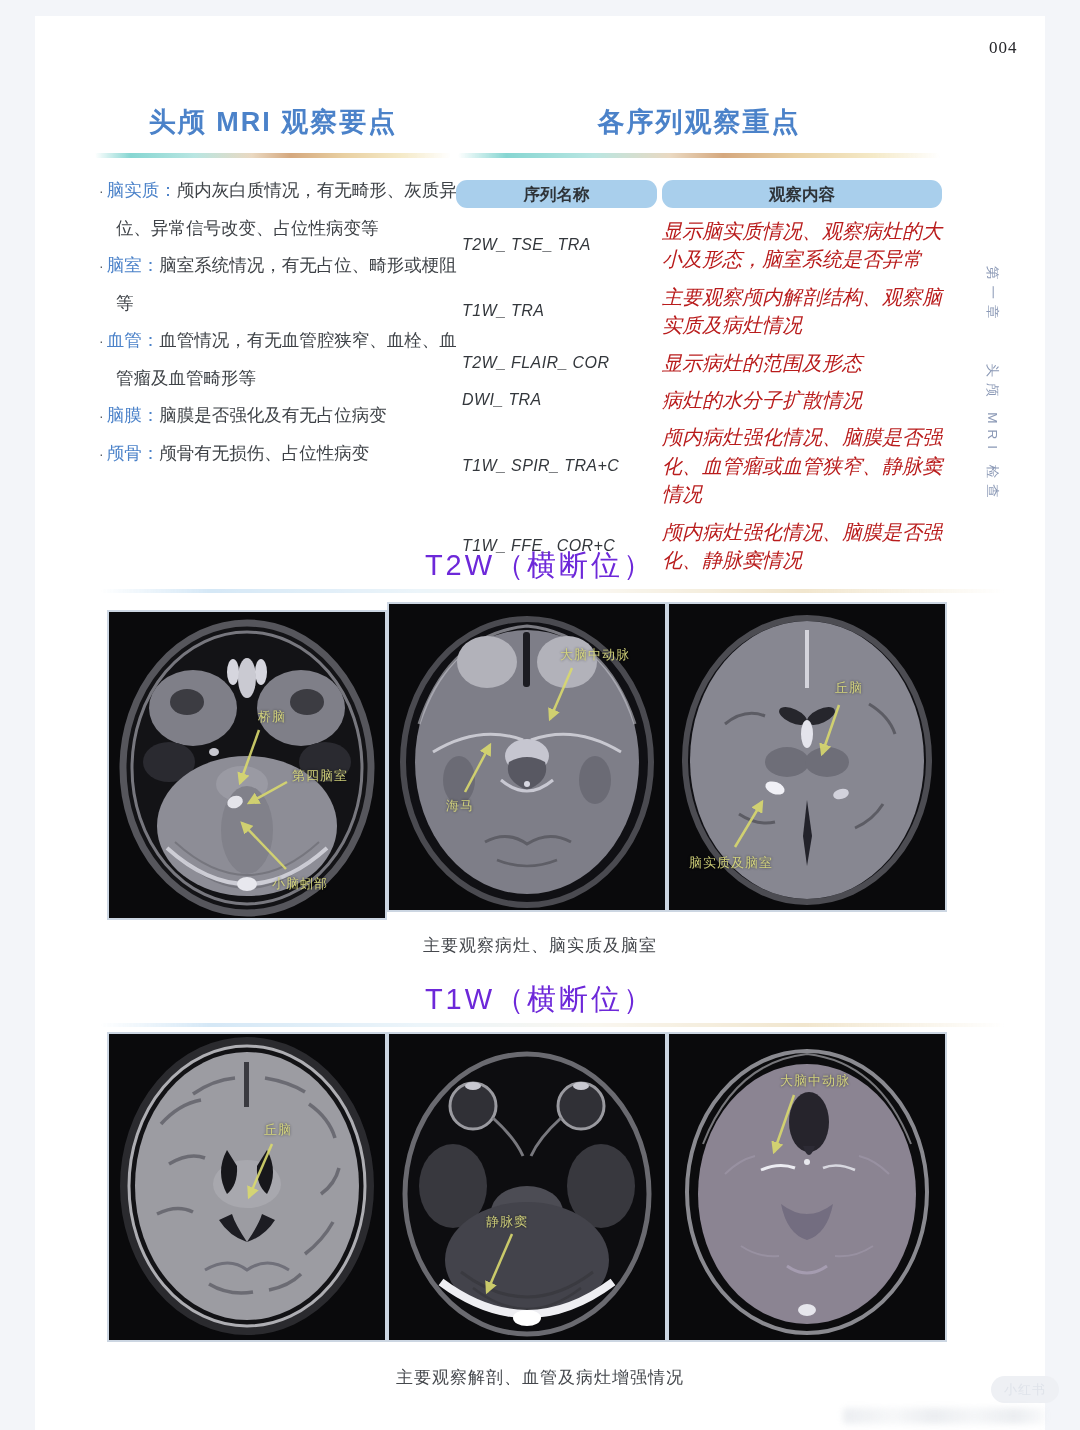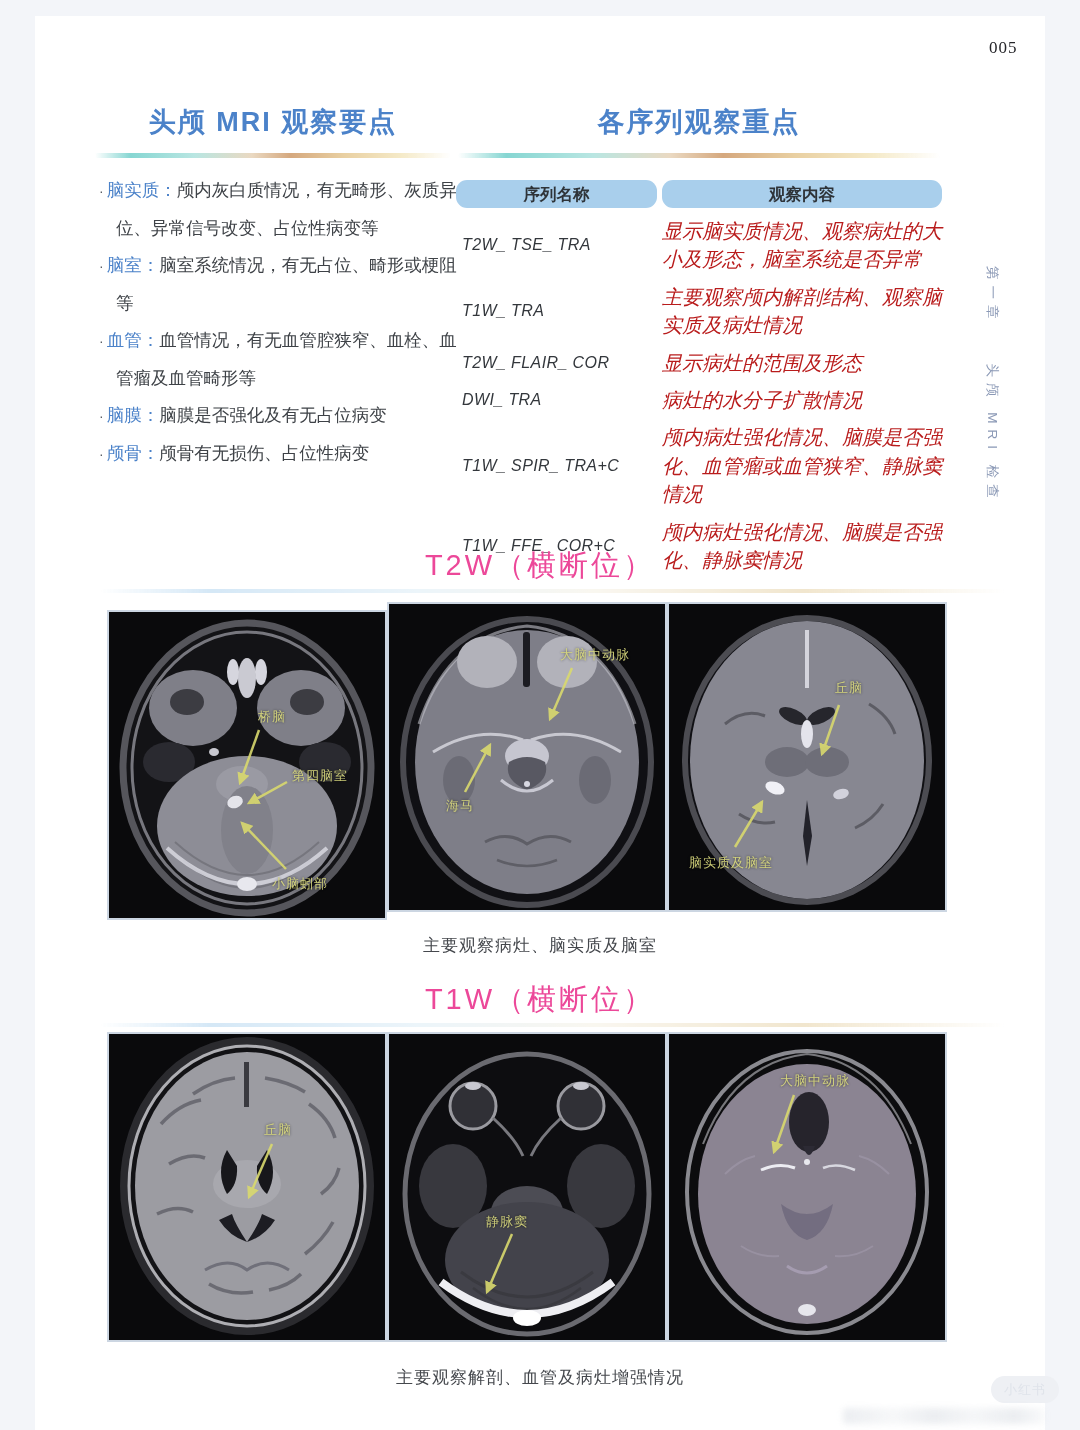--- a/index.html
+++ b/index.html
@@ -33,21 +33,21 @@
   .seqtable{left:421px;top:164px;width:486px;}
   .thead{display:flex;gap:5px;}
   .th{background:#a9cfec;color:#2e3338;font-size:16.5px;height:28px;line-height:28px;
       text-align:center;font-weight:600;border-radius:11px;}
   .th1{width:201px;} .th2{flex:1;}
   .tbody{margin-top:9px;display:flex;flex-direction:column;gap:9px;font-style:italic;}
   .tr{display:flex;gap:5px;align-items:center;}
   .td1{width:201px;padding-left:6px;box-sizing:border-box;font-size:16px;color:#33373c;letter-spacing:.4px;}
   .td2{flex:1;font-size:20px;line-height:1.42;color:#b91c1c;}
 
-  .sec-title{left:0;top:0;width:1010px;text-align:center;font-size:29px;color:#ec4899;
+  .sec-title{left:0;top:0;width:1010px;text-align:center;font-size:29px;color:#6d28d9;
              letter-spacing:3px;font-weight:500;}
   .caption{left:0;width:1010px;text-align:center;font-size:17px;color:#45484d;letter-spacing:1px;}
 
   .mri{position:absolute;width:276px;height:306px;background:#0a0a0c;border:2px solid #ccd6e2;
        box-sizing:content-box;overflow:hidden;}
   .mri svg{position:absolute;left:0;top:0;}
   .annot{position:absolute;transform:translateX(-50%);white-space:nowrap;font-size:13px;
          color:#d6d67c;opacity:.95;text-shadow:0 0 3px rgba(0,0,0,.65);font-weight:500;letter-spacing:1px;}
 
   .badge{left:956px;top:1360px;width:68px;height:27px;border-radius:14px;background:#eef0f4;
@@ -55,21 +55,21 @@
   .smudge{left:808px;top:1392px;width:202px;height:16px;border-radius:4px;opacity:.55;filter:blur(3px);
          background:linear-gradient(90deg,rgba(184,192,204,.5),rgba(184,192,204,.2) 25%,
                     rgba(184,192,204,.5) 45%,rgba(184,192,204,.25) 65%,rgba(184,192,204,.5) 85%,
                     rgba(184,192,204,.15));}
 </style>
 </head>
 <body>
 
 <div class="page">
 
-  <div class="abs pageno">005</div>
+  <div class="abs pageno">004</div>
   <div class="abs chapter">第一章　　头颅 MRI 检查</div>
 
   <div class="abs col-title ltitle">头颅 MRI 观察要点</div>
   <div class="abs rule lrule"></div>
   <div class="abs col-title rtitle">各序列观察重点</div>
 
   <div class="abs llist">
     <p><span class="bu">·</span><span class="term">脑实质：</span><span>颅内灰白质情况，有无畸形、灰质异位、异常信号改变、占位性病变等</span></p>
     <p><span class="bu">·</span><span class="term">脑室：</span><span>脑室系统情况，有无占位、畸形或梗阻等</span></p>
     <p><span class="bu">·</span><span class="term">血管：</span><span>血管情况，有无血管腔狭窄、血栓、血管瘤及血管畸形等</span></p>

